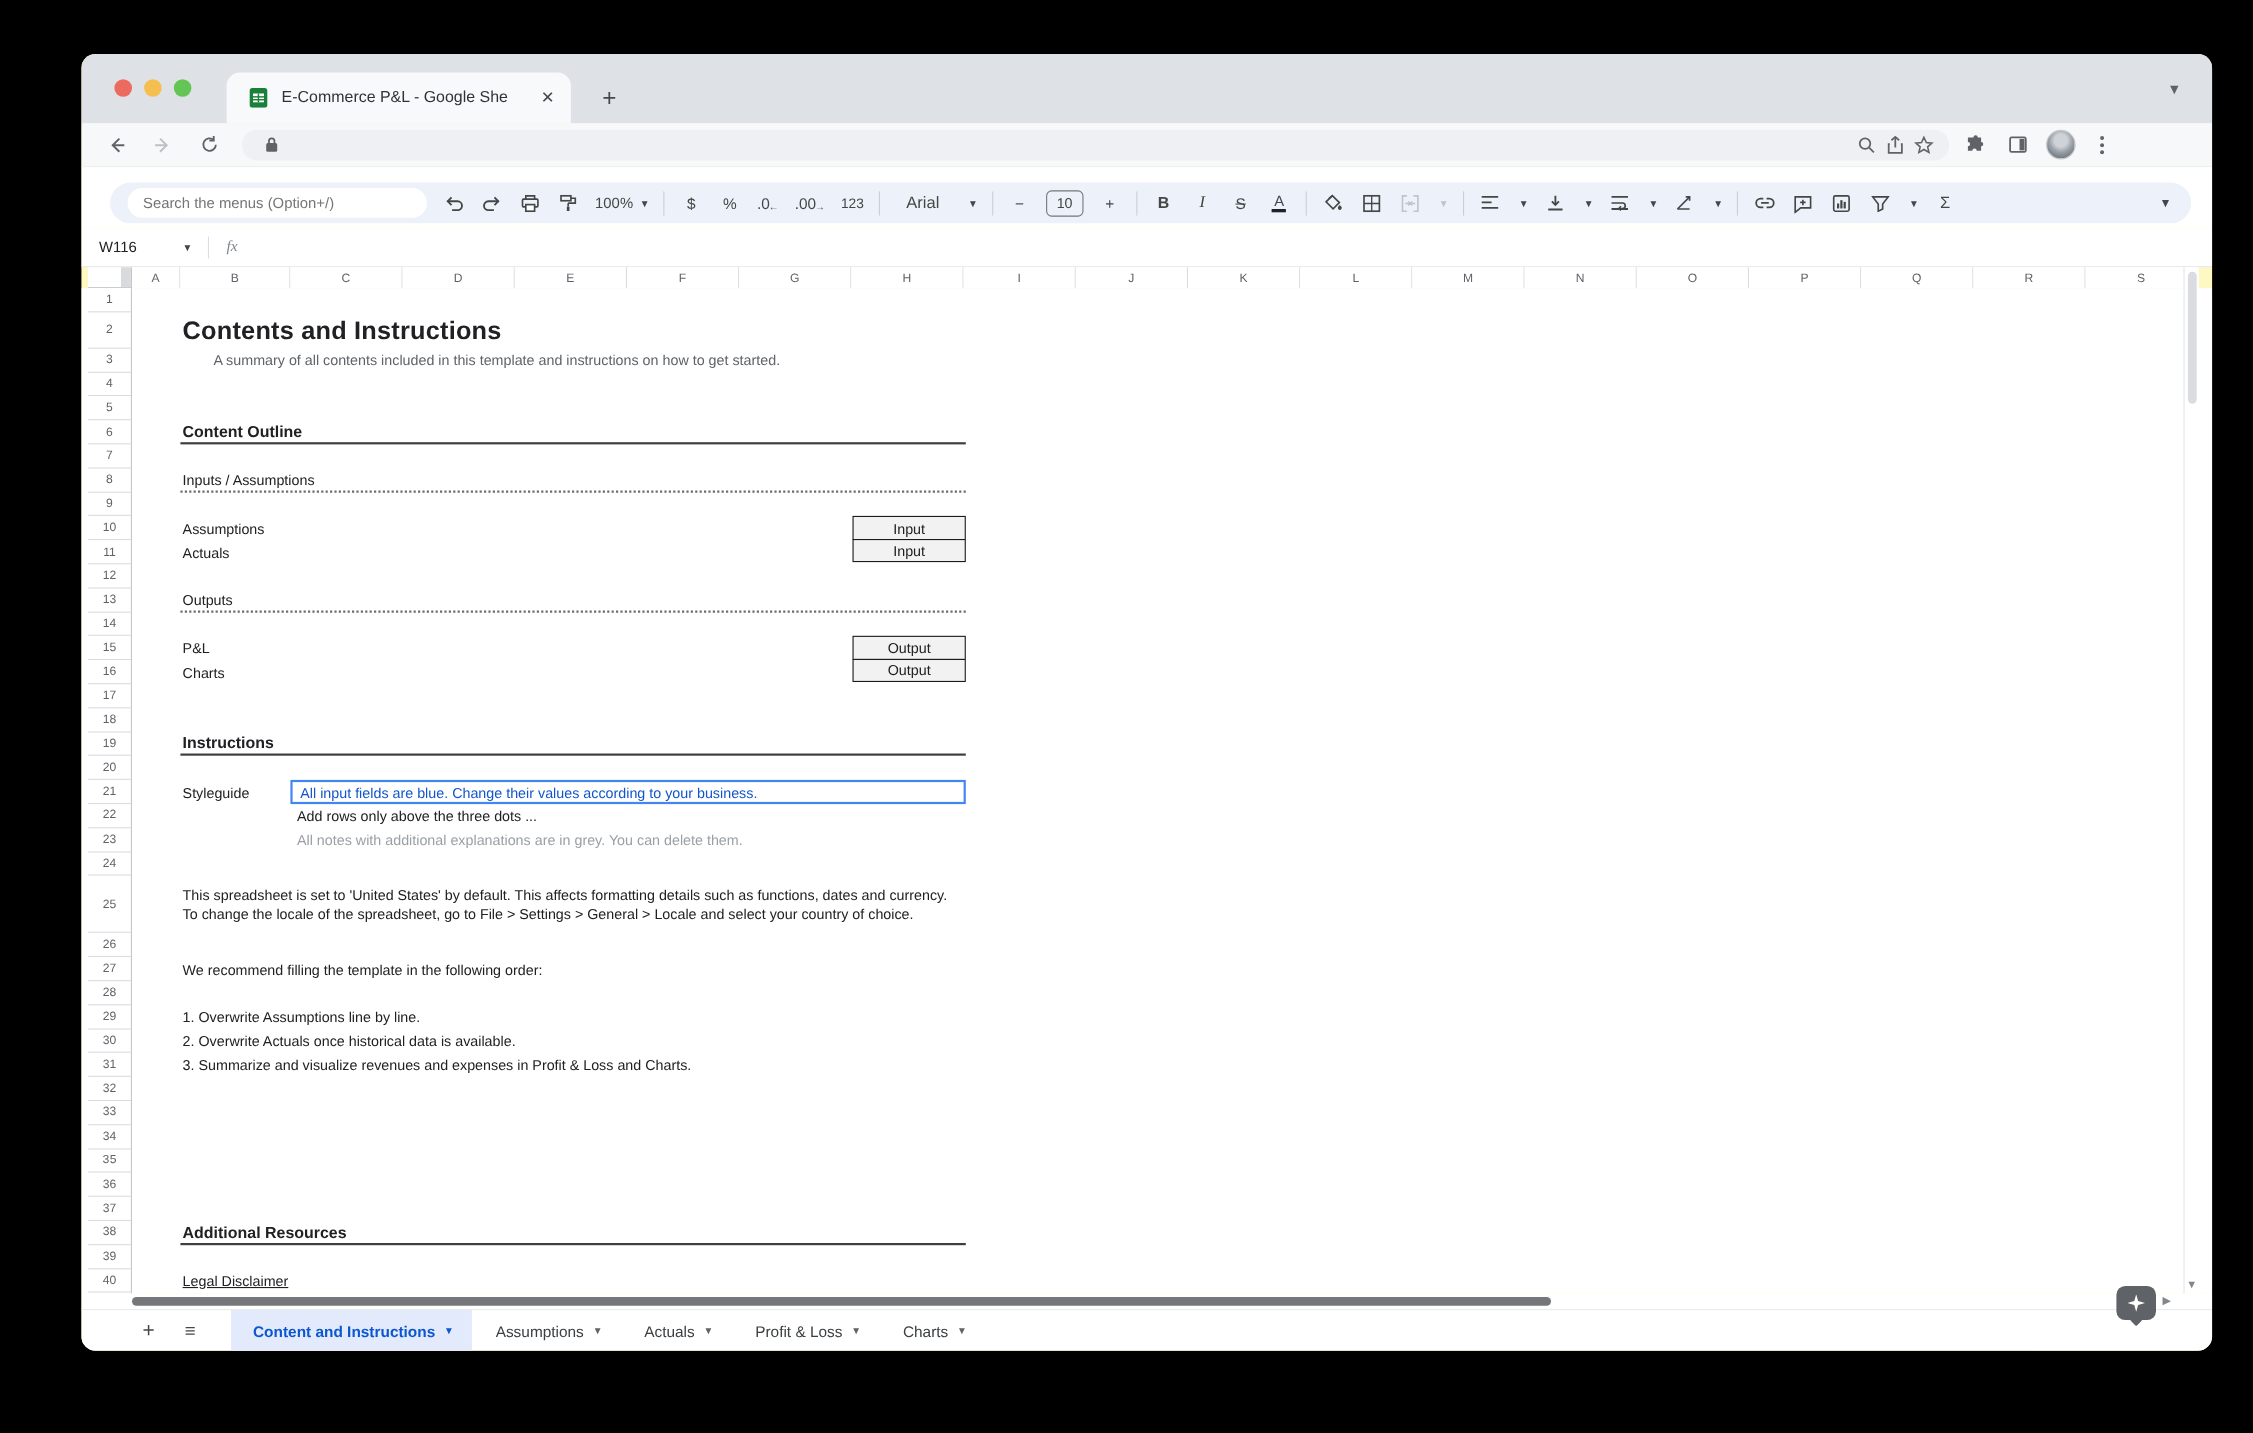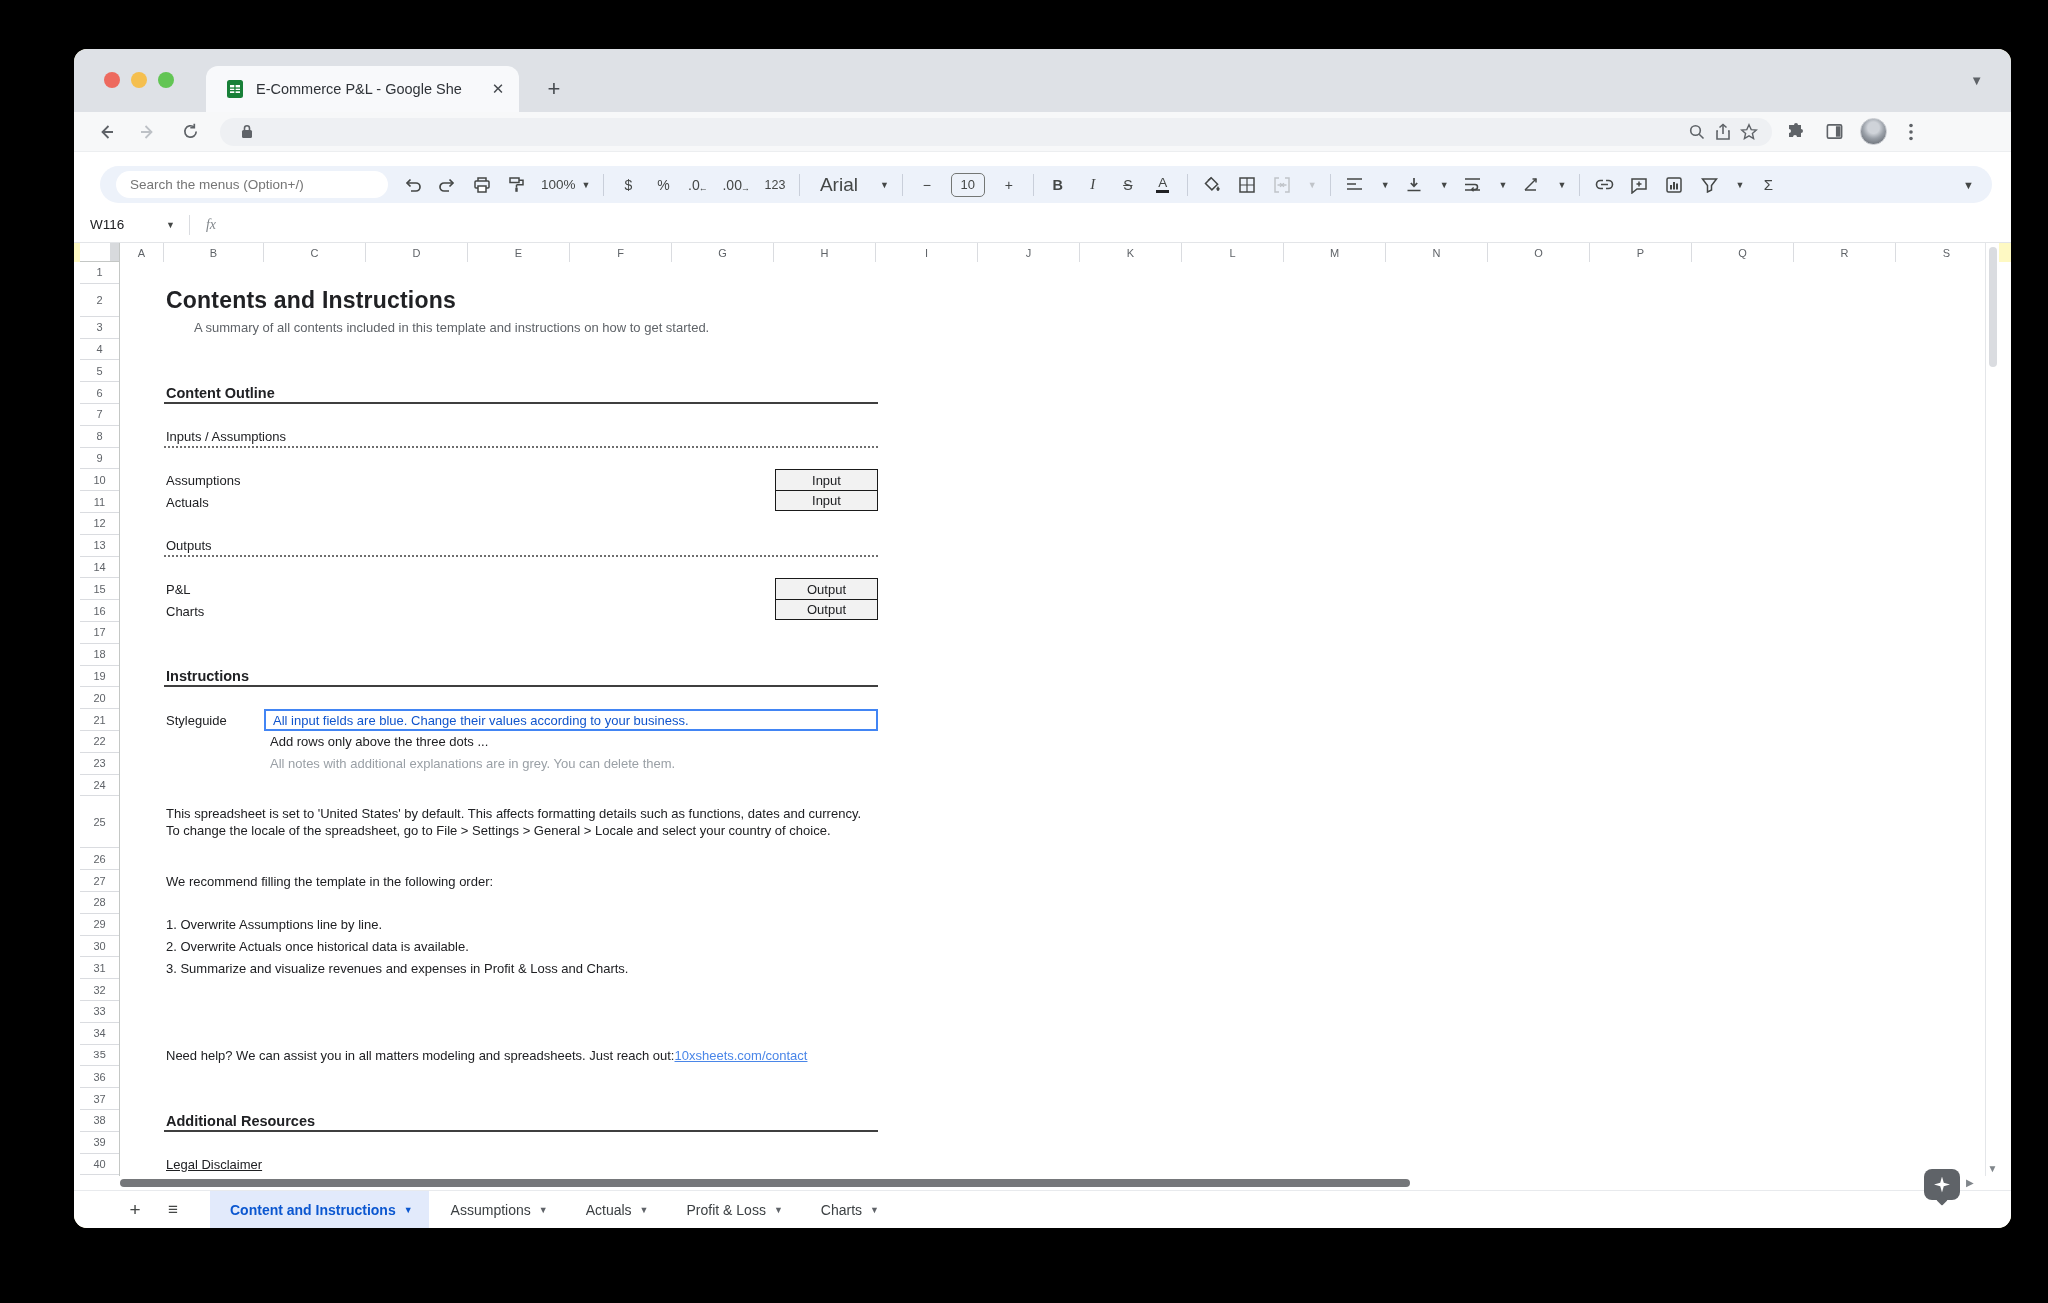--- a/index.html
+++ b/index.html
@@ -44,21 +44,21 @@
   .toolbar-pill { position:absolute; left:26px; top:14px; width:1892px; height:37px; background:#edf2fa;
     border-radius:19px; display:flex; align-items:center; padding:0 16px; gap:13px; color:#444746; }
   .menusearch { width:272px; height:27px; border:none; border-radius:14px; background:#fff;
     font-size:13.5px; color:#5f6368; padding:0 14px; outline:none; font-family:inherit; }
   .tbtn { display:flex; align-items:center; justify-content:center; min-width:22px; height:28px;
     font-size:14px; color:#444746; }
   .tbtn svg { display:block; }
   .tb-sep { width:1px; height:22px; background:#c9cfda; }
   .tb-caret { font-size:9px; color:#444746; margin-left:2px; }
   .zoombox { display:flex; align-items:center; gap:4px; font-size:13.5px; }
-  .fontname { font-size:19px; min-width:52px; }
+  .fontname { font-size:15px; min-width:52px; }
   .fsizebox { width:34px; height:24px; border:1px solid #747775; border-radius:5px; display:flex;
     align-items:center; justify-content:center; font-size:13px; background:#edf2fa; }
   .bold-b { font-weight:700; font-size:14.5px; }
   .ital-i { font-style:italic; font-family:"Liberation Serif",serif; font-size:15px; }
   .strike-s { text-decoration:line-through; font-size:14px; }
   .tcolor { font-size:13.5px; border-bottom:3px solid #202124; line-height:14px; padding:0 2px; }
   .disabled { color:#c0c4c9 !important; }
   .disabled svg * { stroke:#c0c4c9 !important; }
   .pill-chev { position:absolute; right:18px; top:0; height:37px; display:flex; align-items:center;
     color:#444746; font-size:11px; }
@@ -479,24 +479,20 @@
     <div class="cellline note-grey" style="left: 196px; top: 490.8px; height: 21.8px;">All notes with additional explanations are in grey. You can delete them.</div>
 
     <div class="cellline para" style="left: 92px; width: 700px; top: 534.4px; height: 52px;">This spreadsheet is set to 'United States' by default. This affects formatting details such as functions, dates and currency. To change the locale of the spreadsheet, go to File &gt; Settings &gt; General &gt; Locale and select your country of choice.</div>
 
     <div class="cellline" style="left: 92px; top: 608.2px; height: 21.8px;">We recommend filling the template in the following order:</div>
     <div class="cellline" style="left: 92px; top: 651.8px; height: 21.8px;">1. Overwrite Assumptions line by line.</div>
     <div class="cellline" style="left: 92px; top: 673.6px; height: 21.8px;">2. Overwrite Actuals once historical data is available.</div>
     <div class="cellline" style="left: 92px; top: 695.4px; height: 21.8px;">3. Summarize and visualize revenues and expenses in Profit &amp; Loss and Charts.</div>
 
 
-    <div class="cellline" style="left: 92px; top: 782.6px; height: 21.8px;">
-      <span>Need help? We can assist you in all matters modeling and spreadsheets. Just reach out: </span>
-      <span class="linkblue">10xsheets.com/contact</span>
-    </div>
 
     <div class="rule-solid" style="top: 848px; height: 21.8px;"></div>
     <div class="cellline sec-head" style="left: 92px; top: 848px; height: 21.8px;">Additional Resources</div>
 
     <div class="cellline" style="left: 92px; top: 891.6px; height: 21.8px;">
       <span class="underlined">Legal Disclaimer</span>
     </div>
   </div>
 
   <div class="vscroll">

